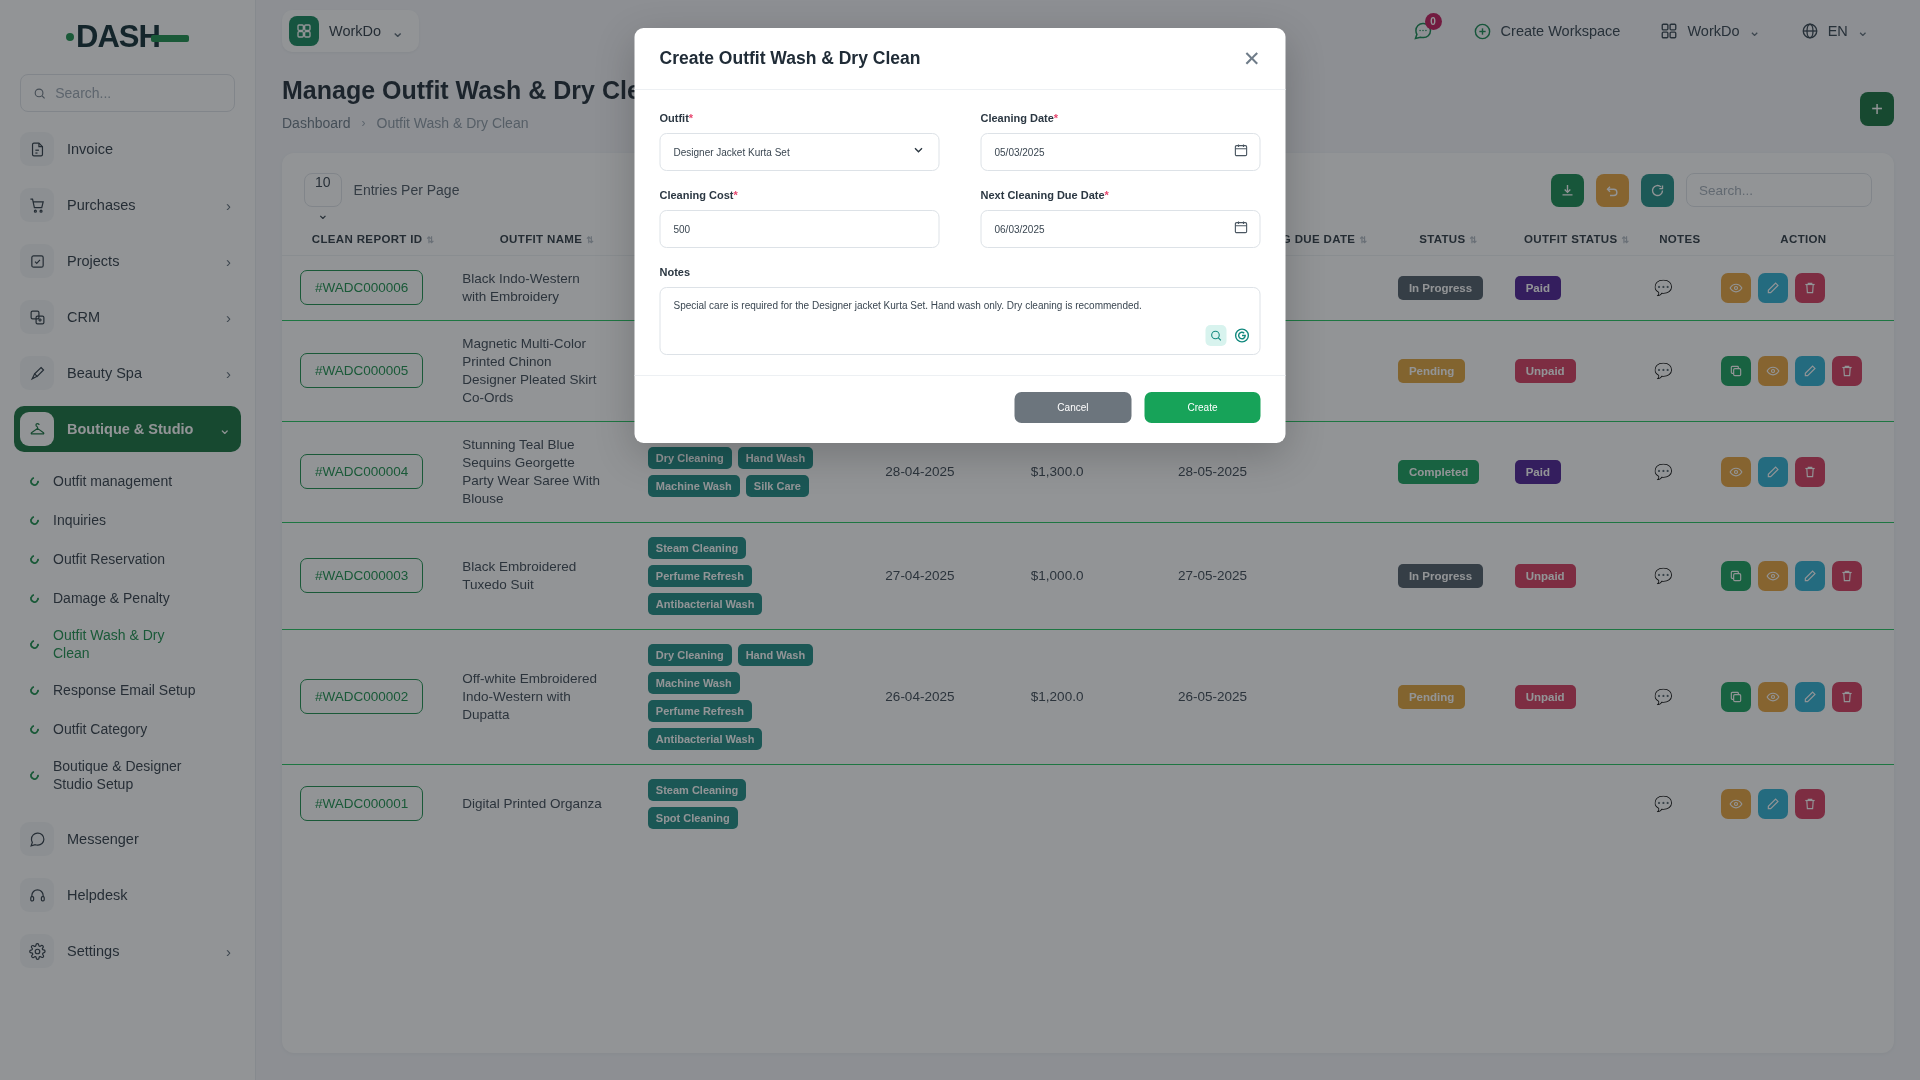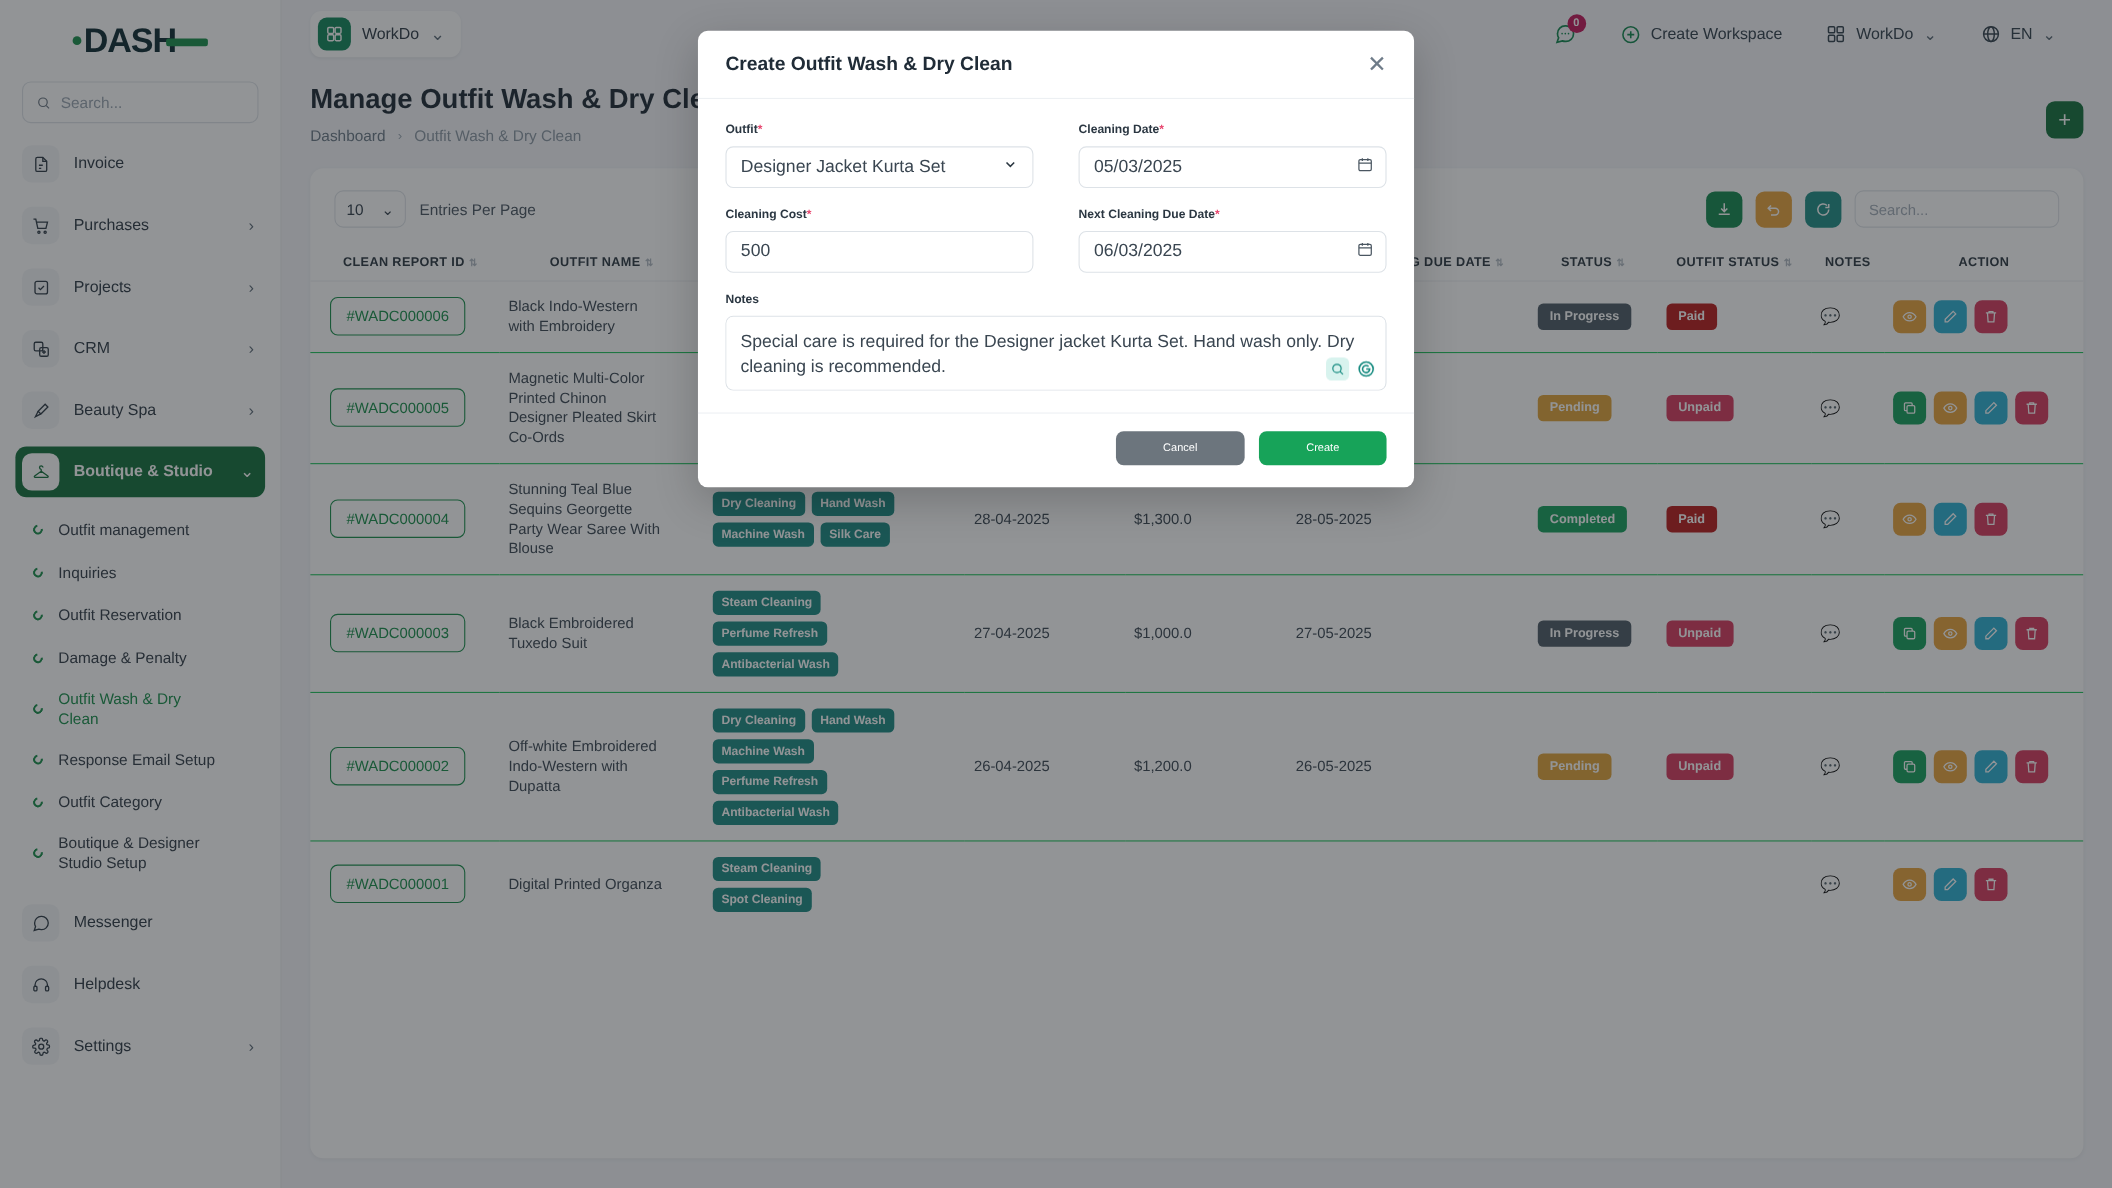--- a/index.html
+++ b/index.html
@@ -100,21 +100,21 @@
     display: flex; align-items: center; justify-content: center; cursor: pointer;
   }
 
   .card {
     background: #fff; border-radius: 12px; margin-top: 22px; padding: 0;
     box-shadow: 0 1px 4px rgba(0,0,0,.05); height: 900px; overflow: hidden;
   }
   .card-top { display: flex; align-items: center; padding: 20px 22px 16px 22px; gap: 12px; }
   .per-page {
     border: 1px solid #dfe3e8; border-radius: 8px; height: 34px; padding: 0 10px;
-    display: flex; align-items: center; gap: 16px; font-size: 14px; color:#34404c; cursor:pointer;
+    display: flex; align-items: center; gap: 16px; font-size: 14px; color:#34404c; cursor:pointer;flex-direction:column;
   }
   .per-label { font-size: 14px; color: #4b5763; }
   .ct-spacer { flex: 1; }
   .sq-btn { width: 33px; height: 33px; border-radius: 8px; display:flex; align-items:center; justify-content:center; cursor:pointer; }
   .sq-green { background: #14894f; }
   .sq-orange { background: #e8a33d; }
   .sq-teal { background: #1f8f86; }
   .srch2 {
     border: 1px solid #dfe3e8; border-radius: 8px; height: 34px; width: 186px;
     padding: 0 12px; display: flex; align-items: center;
@@ -137,21 +137,21 @@
   .outfit-name { max-width: 145px; line-height: 1.33; color:#3c4854;}
   .tags { display: flex; flex-wrap: wrap; gap: 6px; max-width: 190px; }
   .tag {
     background: #1c8a83; color: #fff; font-size: 11px; font-weight: 600;
     border-radius: 5px; padding: 5px 8px; white-space: nowrap;
   }
   .stat { display:inline-block; color:#fff; font-size:11.5px; font-weight:600; border-radius:5px; padding:6px 11px; }
   .st-inprogress { background: #4e5b66; }
   .st-pending { background: #e0a33a; }
   .st-completed { background: #16a05c; }
-  .pay-paid { background: #b91c1c; }
+  .pay-paid { background: #4c1d95; }
   .pay-unpaid { background: #d63a5e; }
   .note-ico { color: #5d6b78; font-size: 15px; }
   .acts { display: flex; gap: 7px; }
   .abtn { width: 30px; height: 30px; border-radius: 7px; display:flex;align-items:center;justify-content:center; cursor:pointer;}
   .a-green { background: #16a05c; }
   .a-orange { background: #e8a33d; }
   .a-blue { background: #2db1d4; }
   .a-pink { background: #d63a5e; }
 
   
@@ -166,21 +166,21 @@
   }
   .modal-title { font-size: 17.5px; font-weight: 600; color: #202c37; flex: 1; }
   .modal-close { color: #6f7c89; font-size: 21px; cursor: pointer; line-height: 1; }
   .modal-body { padding: 22px 25px 20px 25px; }
   .grid2 { display: grid; grid-template-columns: 1fr 1fr; gap: 0 41px; }
   .fgroup { margin-bottom: 18px; }
   .flabel { font-size: 11px; color: #2b3742; font-weight: 600; margin-bottom: 9px; display:block; }
   .req { color: #e8476f; }
   .fctrl {
     width: 100%; height: 38px; border: 1px solid #dde2e7; border-radius: 7px;
-    padding: 0 13px; font-size: 16px; color: #3a4651; background: #fff;
+    padding: 0 13px; font-size: 10px; color: #3a4651; background: #fff;
     font-family: "Liberation Sans", sans-serif; outline: none;
     display: flex; align-items: center;
   }
   .select-wrap { position: relative; }
   .select-wrap .chevd {
     position: absolute; right: 14px; top: 50%; transform: translateY(-50%);
     pointer-events: none; color: #2c3842;
   }
   .date-wrap { position: relative; }
   .date-wrap .cal {

